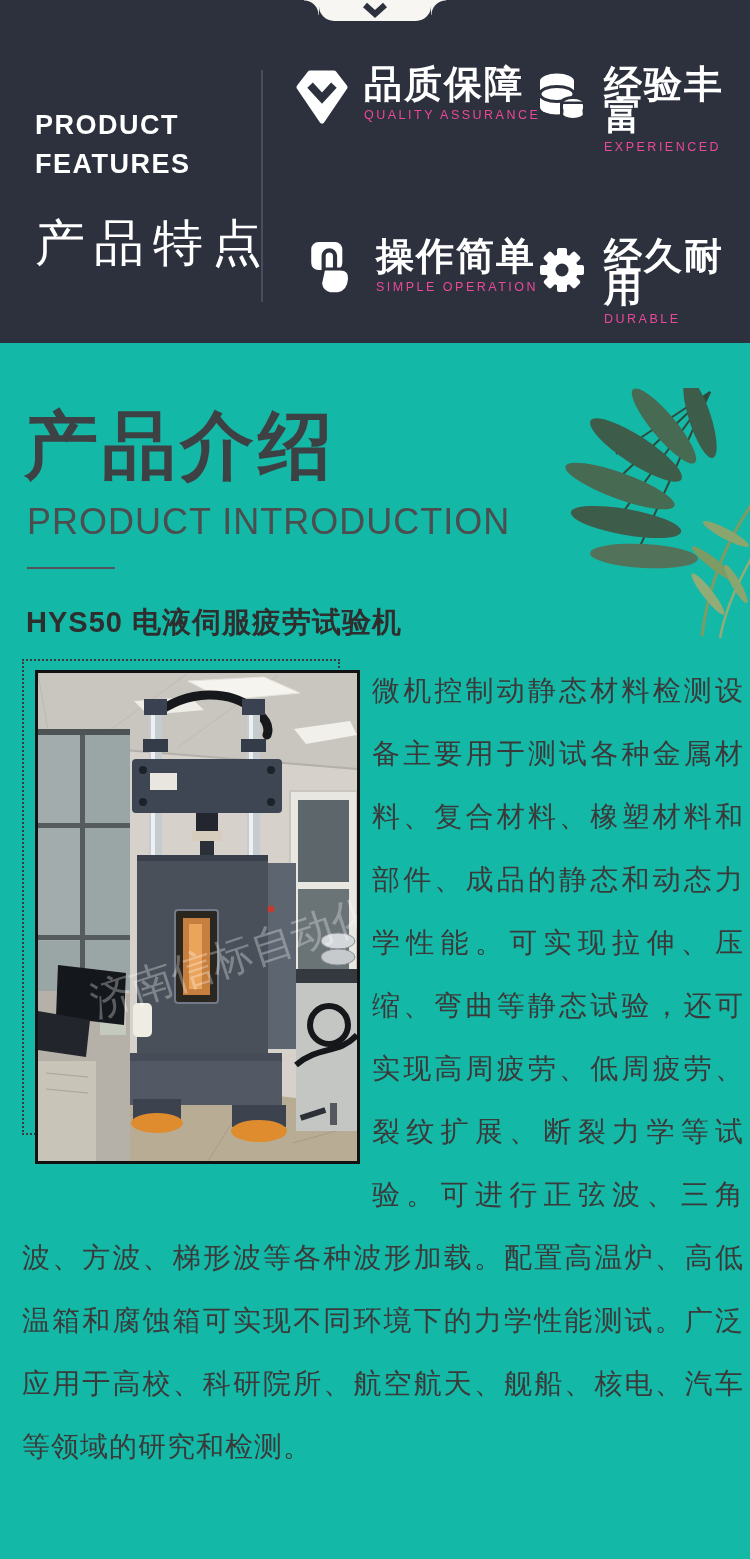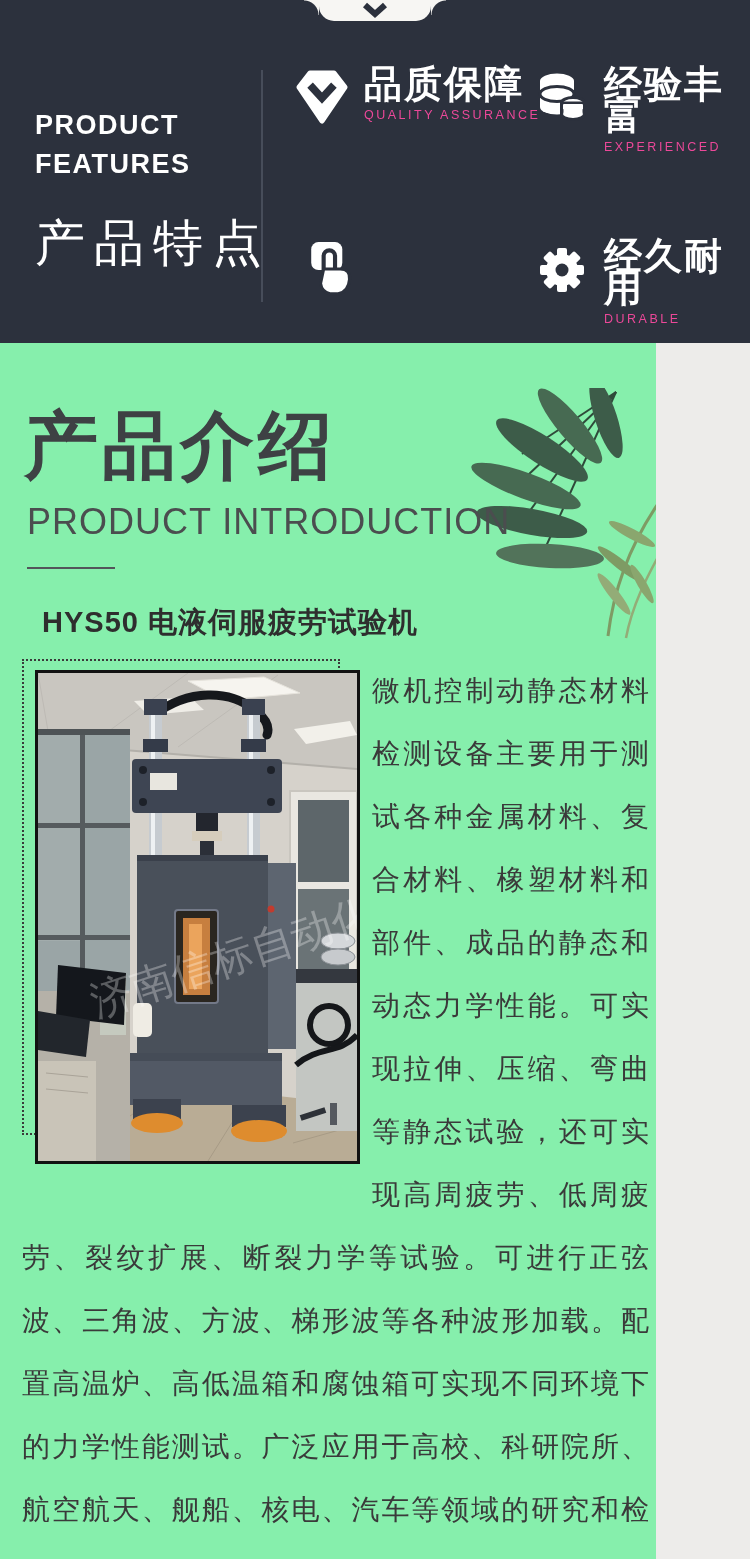--- a/index.html
+++ b/index.html
@@ -25,27 +25,27 @@
   .fi-1{left:296px;top:68px;}
   .fi-2{left:536px;top:68px;}
   .fi-3{left:308px;top:240px;}
   .fi-4{left:536px;top:240px;}
   .feature-icon{width:52px;height:58px;margin-right:16px;flex:none;}
   .feature-texts{color:#fff;}
   .ft-zh{font-size:38px;font-weight:bold;letter-spacing:2px;line-height:32px;}
   .ft-en{margin-top:8px;font-size:12.5px;letter-spacing:2.5px;color:#ec4899;}
 
   
-  .intro{position:relative;width:656px;height:1216px;background:#86efac;overflow:hidden;}
+  .intro{position:relative;width:750px;height:1216px;background:#14b8a6;overflow:hidden;}
   .leaf{position:absolute;top:45px;right:-8px;pointer-events:none;}
   .intro-zh{margin:0;padding:64px 0 0 24px;font-size:74px;line-height:78px;font-weight:800;
             color:#3e4144;letter-spacing:4px;position:relative;}
   .intro-en{margin:16px 0 0 27px;font-size:36px;font-weight:400;color:#4b4d4f;letter-spacing:1px;position:relative;}
   .rule{margin:24px 0 0 27px;width:88px;height:2px;background:#53555a;}
-  .product-name{margin:34px 0 0 42px;font-size:29px;font-weight:bold;color:#2e2e2e;letter-spacing:1px;}
+  .product-name{margin:34px 0 0 26px;font-size:29px;font-weight:bold;color:#2e2e2e;letter-spacing:1px;}
 
   .intro-body{margin:16px 6px 0 22px;}
   .photo-wrap{float:left;width:338px;height:505px;position:relative;margin-right:12px;}
   .dashed-frame{position:absolute;left:0;top:0;width:314px;height:472px;border:2px dotted #3a3a3a;}
   .photo{position:absolute;left:13px;top:11px;width:325px;height:494px;border:3px solid #121212;
          box-sizing:border-box;background:#d6d2cb;overflow:hidden;}
   .photo svg{display:block;}
 
   .desc{margin:0;font-size:28px;line-height:63px;letter-spacing:1px;color:#3a3a3a;text-align:justify;}
 
@@ -98,20 +98,24 @@
         <div class="ft-en">EXPERIENCED</div>
       </div>
     </div>
 
     <div class="feature-item fi-3">
       <svg class="feature-icon" viewBox="0 0 48 56">
         <rect x="2" y="2" width="30" height="27" rx="7" fill="#fff"></rect>
         <rect x="14" y="10" width="11" height="28" rx="5.5" fill="#fff" stroke="#2c313d" stroke-width="4"></rect>
         <path d="M14 28 L30 28 Q40 28 39 38 Q38 50 28 52 L20 52 Q12 50 11 42 Z" fill="#fff" stroke="#2c313d" stroke-width="3"></path>
       </svg>
+      <div class="feature-texts">
+        <div class="ft-zh">操作简单</div>
+        <div class="ft-en">SIMPLE OPERATION</div>
+      </div>
     </div>
 
     <div class="feature-item fi-4">
       <svg class="feature-icon" viewBox="0 0 52 52">
         <g fill="#fff">
           <circle cx="26" cy="27" r="16"></circle>
           <rect x="21" y="5" width="10" height="12" rx="2"></rect>
           <rect x="21" y="37" width="10" height="12" rx="2"></rect>
           <rect x="4" y="22" width="12" height="10" rx="2"></rect>
           <rect x="36" y="22" width="12" height="10" rx="2"></rect>

